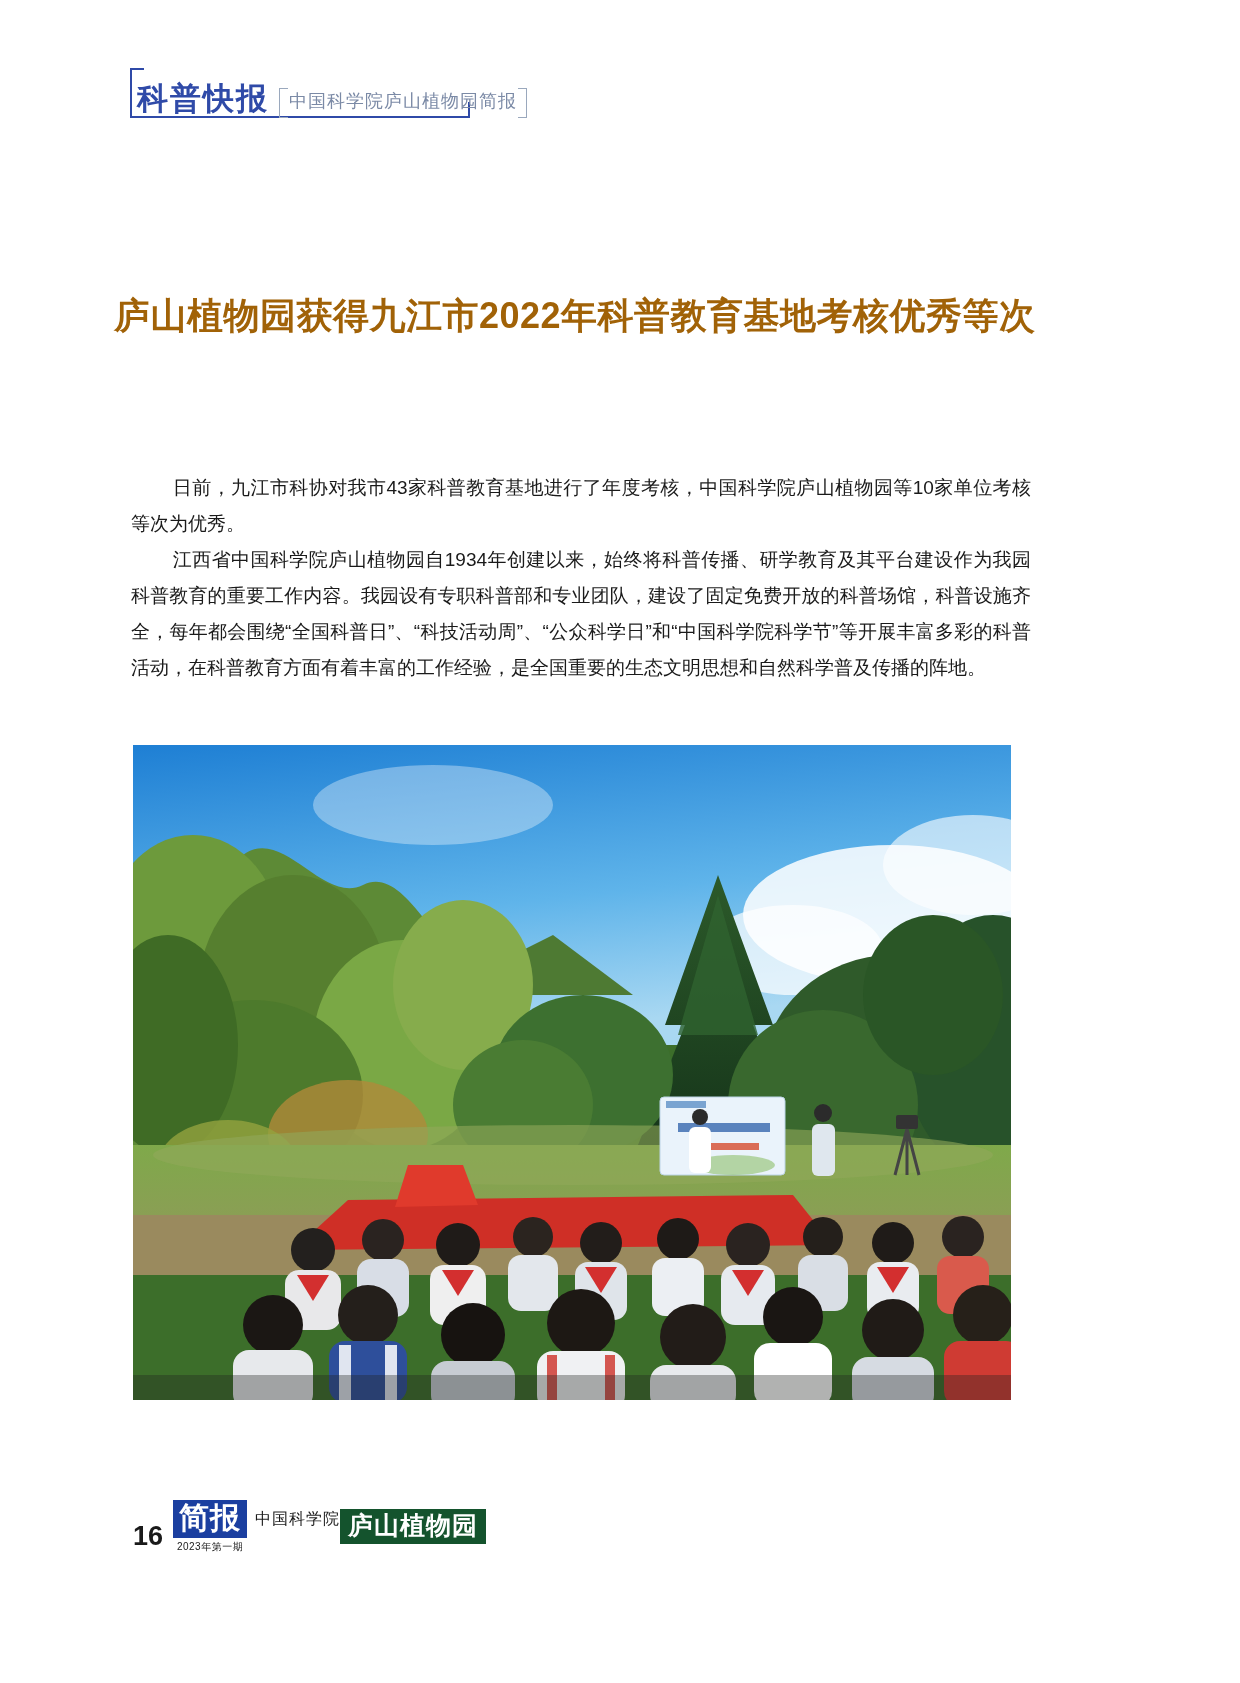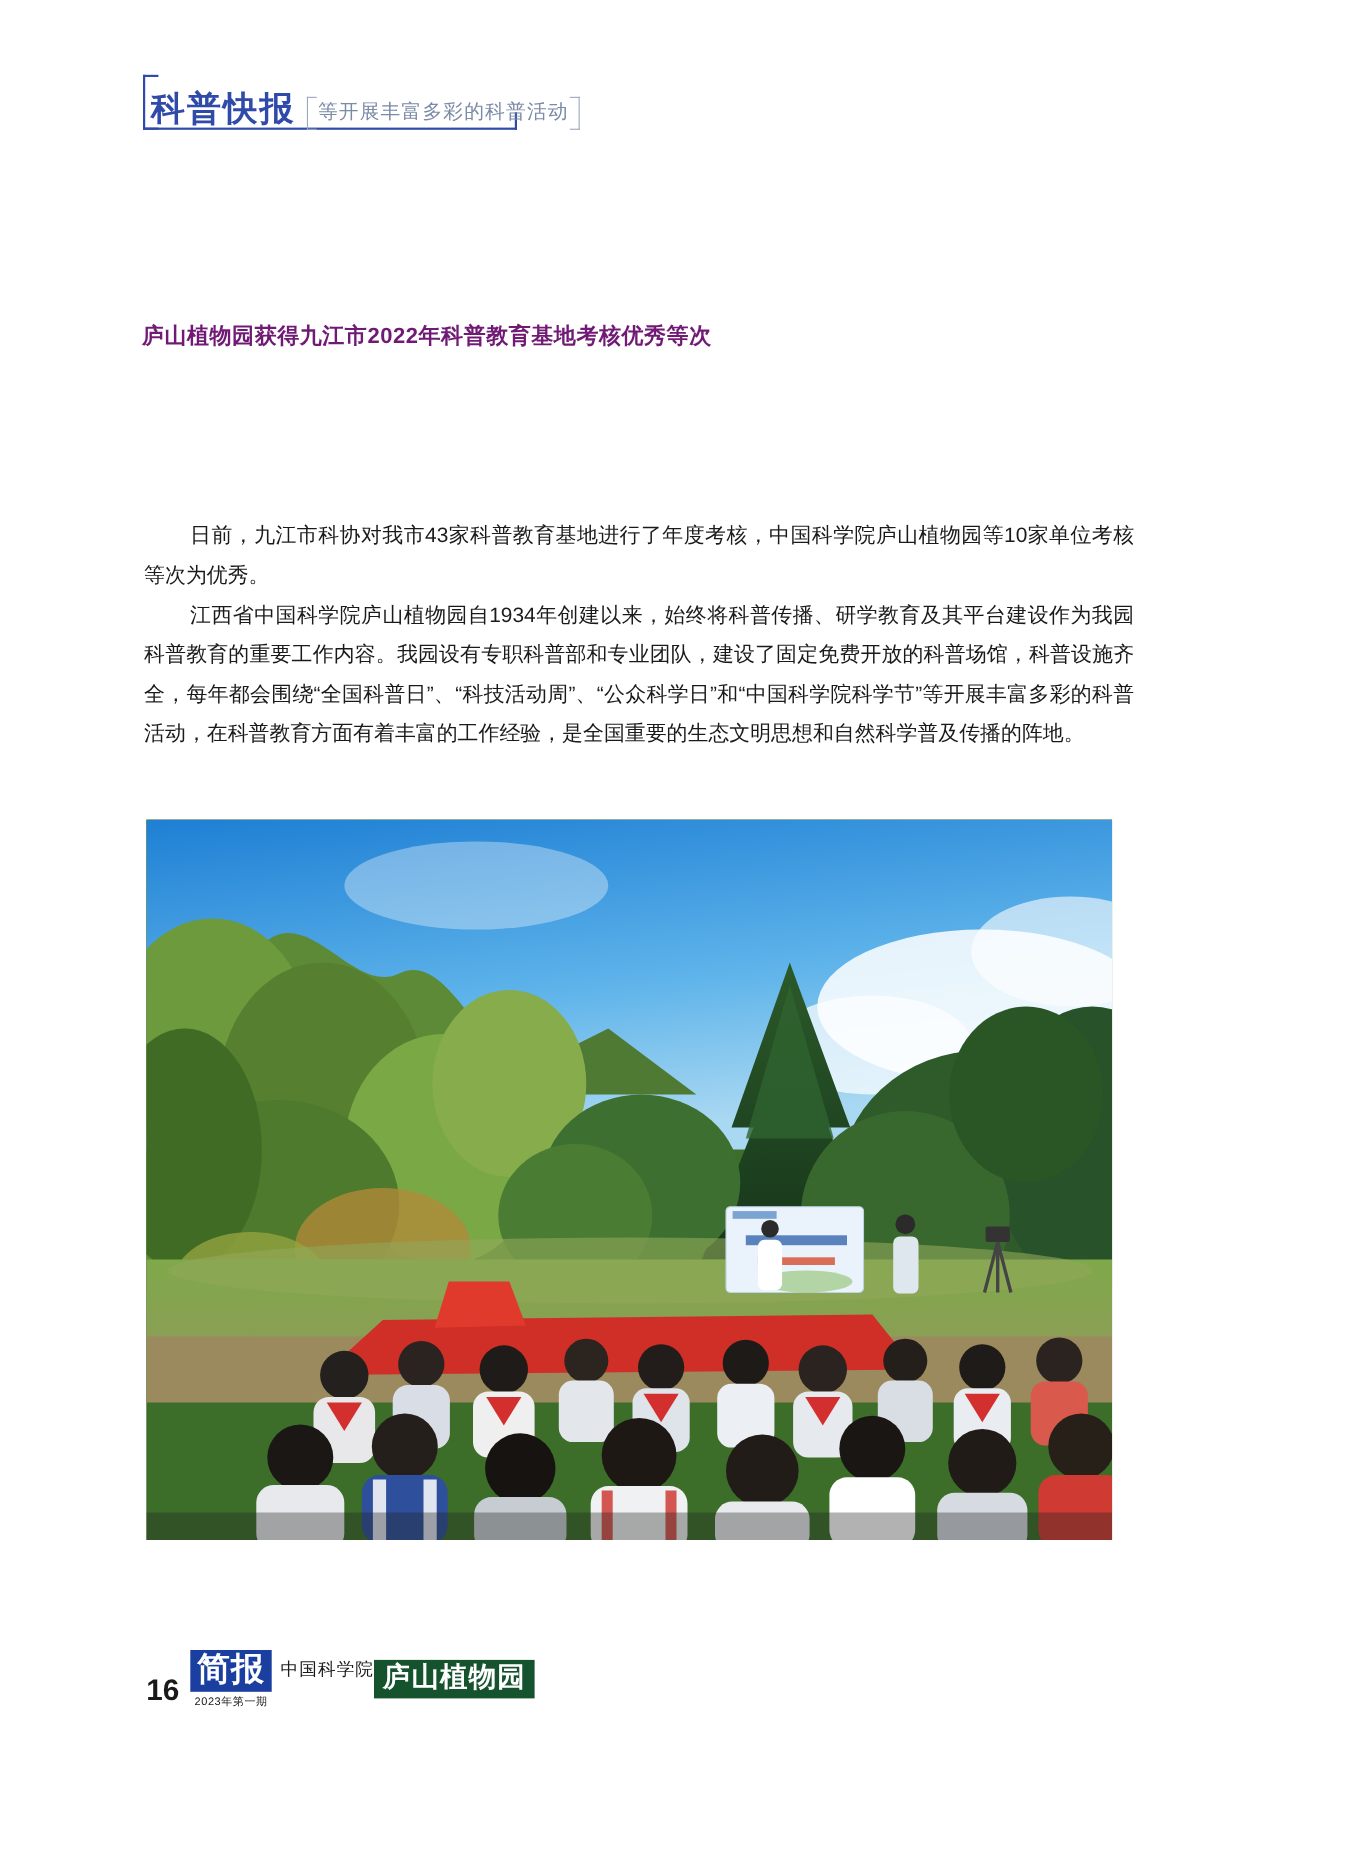--- a/index.html
+++ b/index.html
@@ -95,26 +95,26 @@
     border-left: 1px solid #9aa8bd;
   }
   .header-sub-wrap::after {
     right: 0;
     border-right: 1px solid #9aa8bd;
   }
 
   
   .article-title {
     position: absolute;
-    left: 129px;
+    left: 114px;
     top: 293px;
     width: 980px;
-    font-size: 20px;
-    font-weight: bold;
-    color: #701a75;
+    font-size: 36px;
+    font-weight: bold;
+    color: #a16207;
     letter-spacing: 0.5px;
     line-height: 1.3;
   }
 
   .body-text {
     position: absolute;
     left: 131px;
     top: 470px;
     width: 900px;
     font-size: 19px;
@@ -210,21 +210,21 @@
 <div class="page">
 
   <div class="header-brackets">
     <div class="br-left"></div>
     <div class="br-bottom"></div>
     <div class="br-right-tick"></div>
   </div>
   <div class="header">
     <div class="header-title">科普快报</div>
     <div class="header-sub-wrap">
-      <div class="header-sub">等开展丰富多彩的科普活动</div>
+      <div class="header-sub">中国科学院庐山植物园简报</div>
     </div>
   </div>
 
   <h1 class="article-title">庐山植物园获得九江市2022年科普教育基地考核优秀等次</h1>
 
   <div class="body-text">
     <p>日前，九江市科协对我市43家科普教育基地进行了年度考核，中国科学院庐山植物园等10家单位考核等次为优秀。</p>
     <p>江西省中国科学院庐山植物园自1934年创建以来，始终将科普传播、研学教育及其平台建设作为我园科普教育的重要工作内容。我园设有专职科普部和专业团队，建设了固定免费开放的科普场馆，科普设施齐全，每年都会围绕“全国科普日”、“科技活动周”、“公众科学日”和“中国科学院科学节”等开展丰富多彩的科普活动，在科普教育方面有着丰富的工作经验，是全国重要的生态文明思想和自然科学普及传播的阵地。</p>
   </div>
 

